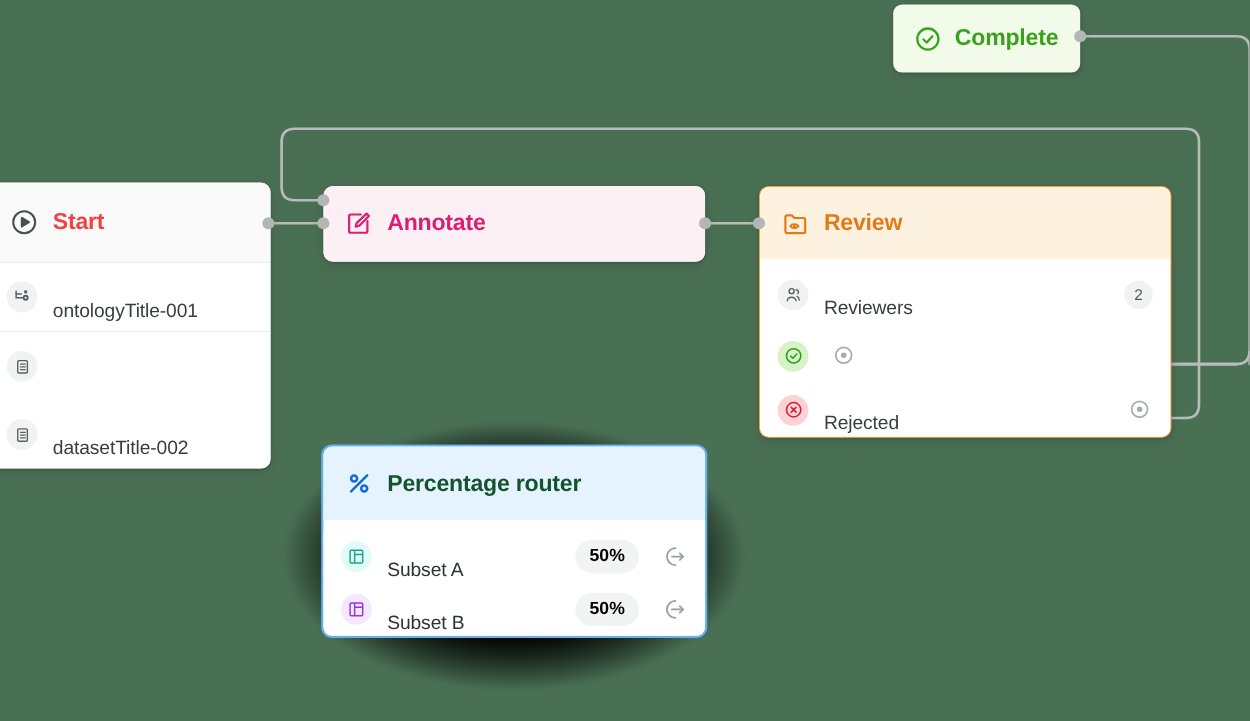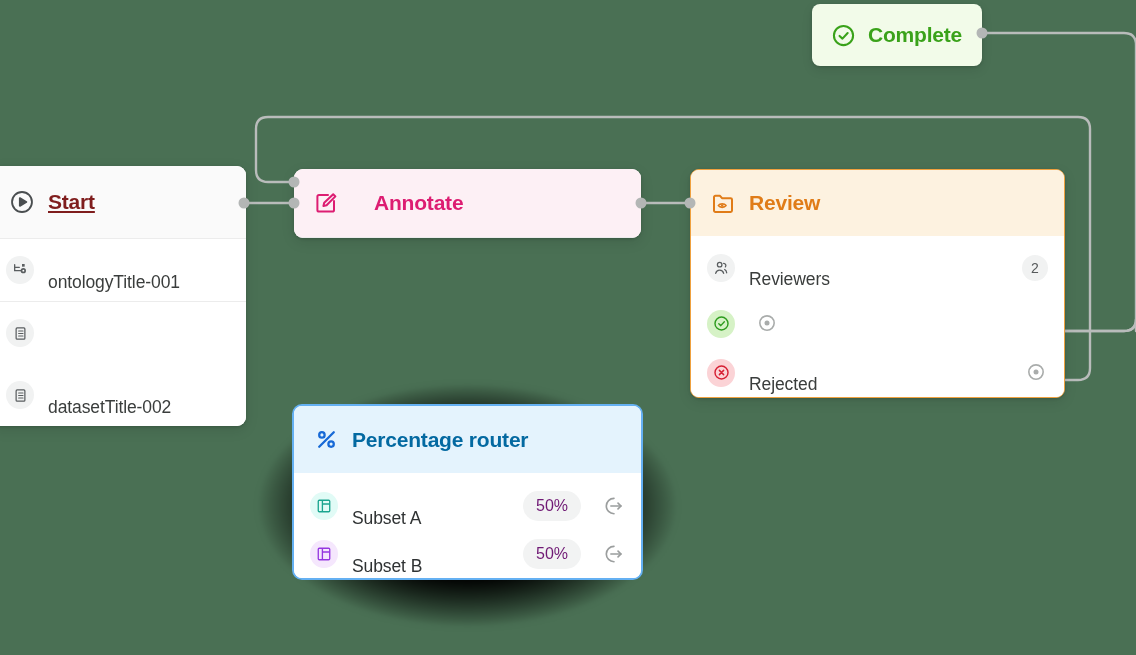--- a/index.html
+++ b/index.html
@@ -52,40 +52,40 @@
   .row-ico svg { display: block; }
   .divider { height: 1px; background: #ececec; margin: 0; }
   .badge {
     min-width: 26px; height: 26px; border-radius: 13px; background: #f1f2f2;
     display: flex; align-items: center; justify-content: center;
     font-size: 14px; color: #56595a; padding: 0 8px;
   }
   .pct {
     min-width: 58px; height: 30px; border-radius: 15px; background: #f2f3f3;
     display: flex; align-items: center; justify-content: center;
-    font-size: 16px; color: #701a75; padding: 0 10px;
+    font-size: 16px; color: #000000; padding: 0 10px; font-weight: bold;
   }
   .port-ico { width: 22px; height: 22px; margin-left: 8px; flex: 0 0 22px; }
 
   
   #node-start {
     left: -10px; top: 166px; width: 256px;
     box-shadow: 0 1px 3px rgba(0,0,0,.16), 0 4px 14px rgba(0,0,0,.10);
   }
   #node-start .node-head { background: #fafafa; height: 72px; }
-  #node-start .node-title { color: #7f1d1d; text-decoration: underline; }
+  #node-start .node-title { color: #ef4444; }
   #node-start .row { height: 62px; }
 
   
   #node-annotate {
     left: 294px; top: 169px; width: 347px;
     box-shadow: 0 1px 3px rgba(0,0,0,.16), 0 4px 14px rgba(0,0,0,.10);
   }
   #node-annotate .node-head { background: #fdf0f5; height: 68px; }
-  #node-annotate .node-title { color: #dd1d72; margin-left: 22px; }
+  #node-annotate .node-title { color: #dd1d72; }
 
   
   #node-review {
     left: 690px; top: 169px; width: 375px;
     border: 1.5px solid #efa13f;
     box-shadow: 0 1px 3px rgba(0,0,0,.14), 0 4px 14px rgba(0,0,0,.09);
   }
   #node-review .node-head { background: #fdf2e0; height: 66px; }
   #node-review .node-title { color: #e07c18; }
   #node-review .row.compact { height: 49px; }
@@ -99,21 +99,21 @@
   #node-complete .node-head { height: 62px; gap: 11px; padding: 0 17px; }
   #node-complete .node-title { color: #3aa21a; }
 
   
   #node-router {
     left: 292px; top: 404px; width: 351px;
     border: 2px solid #64b0f2; border-radius: 10px;
     z-index: 6;
   }
   #node-router .node-head { background: #e4f3fd; height: 67px; }
-  #node-router .node-title { color: #0369a1; }
+  #node-router .node-title { color: #14532d; }
   #node-router .row { height: 48px; }
   #node-router .row:first-child { margin-top: 9px; }
   #node-router .row-label { color: #2f3233; }
 
   
   #router-shadow {
     position: absolute; left: 258px; top: 384px; width: 419px; height: 243px;
     border-radius: 26px; z-index: 4;
     background:
       radial-gradient(closest-side, rgba(0,0,0,.93) 62%, rgba(0,0,0,.55) 78%, rgba(0,0,0,0) 100%);

